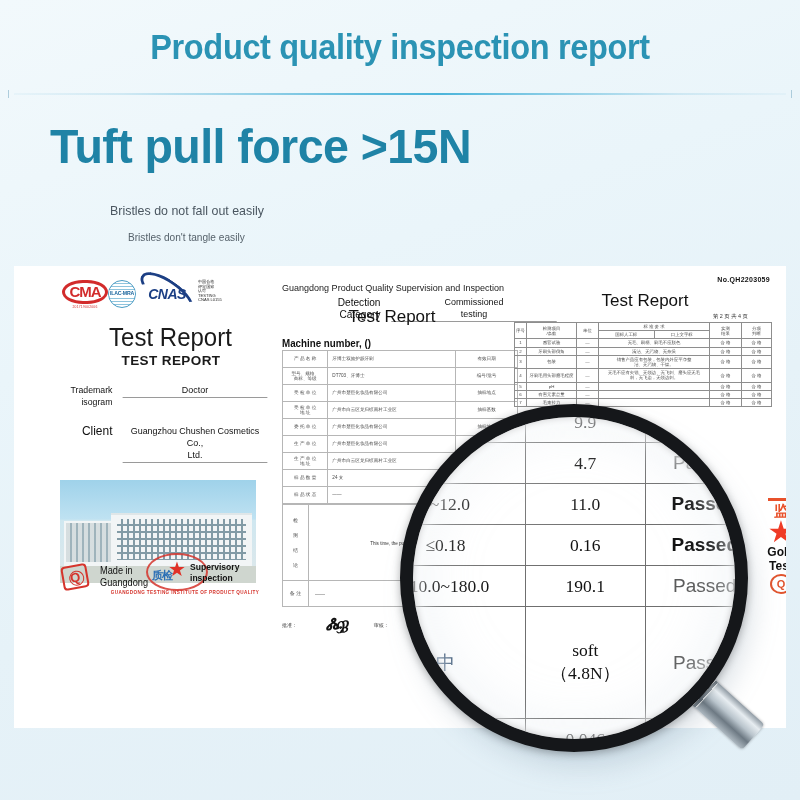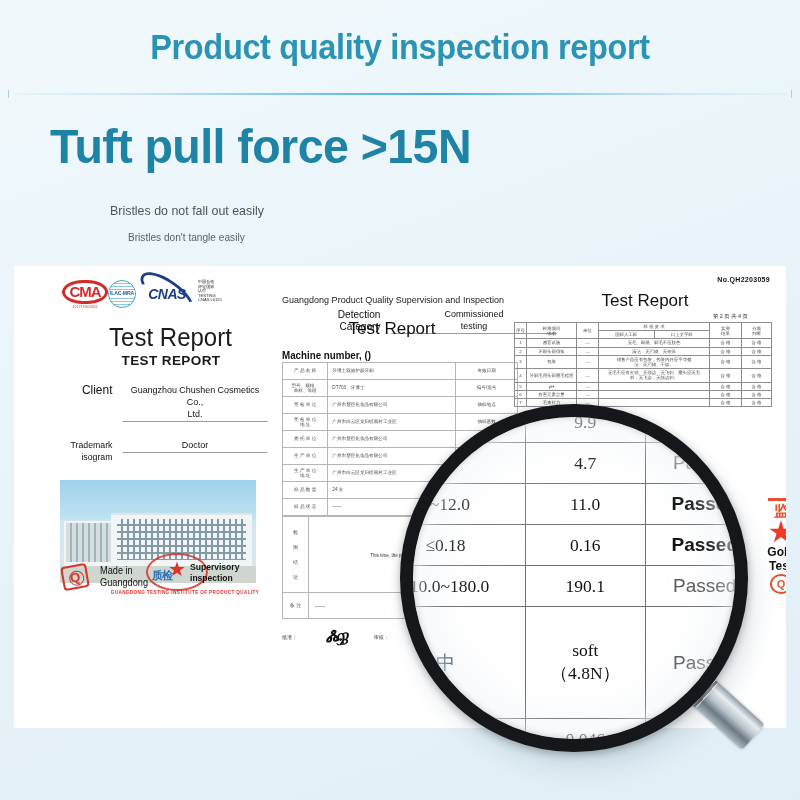--- a/index.html
+++ b/index.html
@@ -165,21 +165,21 @@
   .sup-insp {
     position:absolute; left:130px; bottom:6px; font-size:9.5px; color:#111; font-weight:bold;
     transform:scaleX(.9); transform-origin:left bottom;
   }
   .gd-band {
     position:absolute; left:46px; bottom:-6px; width:158px; font-size:4.6px;
     color:#d5342c; letter-spacing:.4px; font-weight:bold; text-align:center;
   }
 
   
-  .mid { position:absolute; left:268px; top:28px; width:250px; }
+  .mid { position:absolute; left:268px; top:16px; width:250px; }
   .mid-org {
     font-size:9.8px; color:#1a1a1a; transform:scaleX(.92); transform-origin:left center;
     white-space:nowrap;
   }
   .mid-title {
     text-align:center; font-size:17px; color:#111; margin-top:14px; padding-right:30px;
   }
   .mid-machine {
     font-size:10.5px; font-weight:bold; color:#111; margin-top:10px;
     transform:scaleX(.93); transform-origin:left center;
@@ -313,27 +313,27 @@
       </div>
       <div class="logo-cnas-txt">
         中国合格<br>评定国家<br>认可<br>TESTING<br>CNAS L0155
       </div>
     </div>
 
     <div class="cert-title">Test Report</div>
     <div class="cert-title-en">TEST REPORT</div>
 
     <div class="cert-rows">
+      <div class="crow">
+        <div class="lbl">Trademark isogram</div>
+        <div class="val">Doctor</div>
+      </div>
       <div class="crow big">
         <div class="lbl">Client</div>
         <div class="val">Guangzhou Chushen Cosmetics Co.,<br>Ltd.</div>
-      </div>
-      <div class="crow">
-        <div class="lbl">Trademark isogram</div>
-        <div class="val">Doctor</div>
       </div>
       <div class="crow mid">
         <div class="lbl">Detection<br>Category</div>
         <div class="val">Commissioned<br>testing</div>
       </div>
     </div>
 
     <div class="cert-photo">
       <div class="bld main"></div>
       <div class="bld left"></div>

